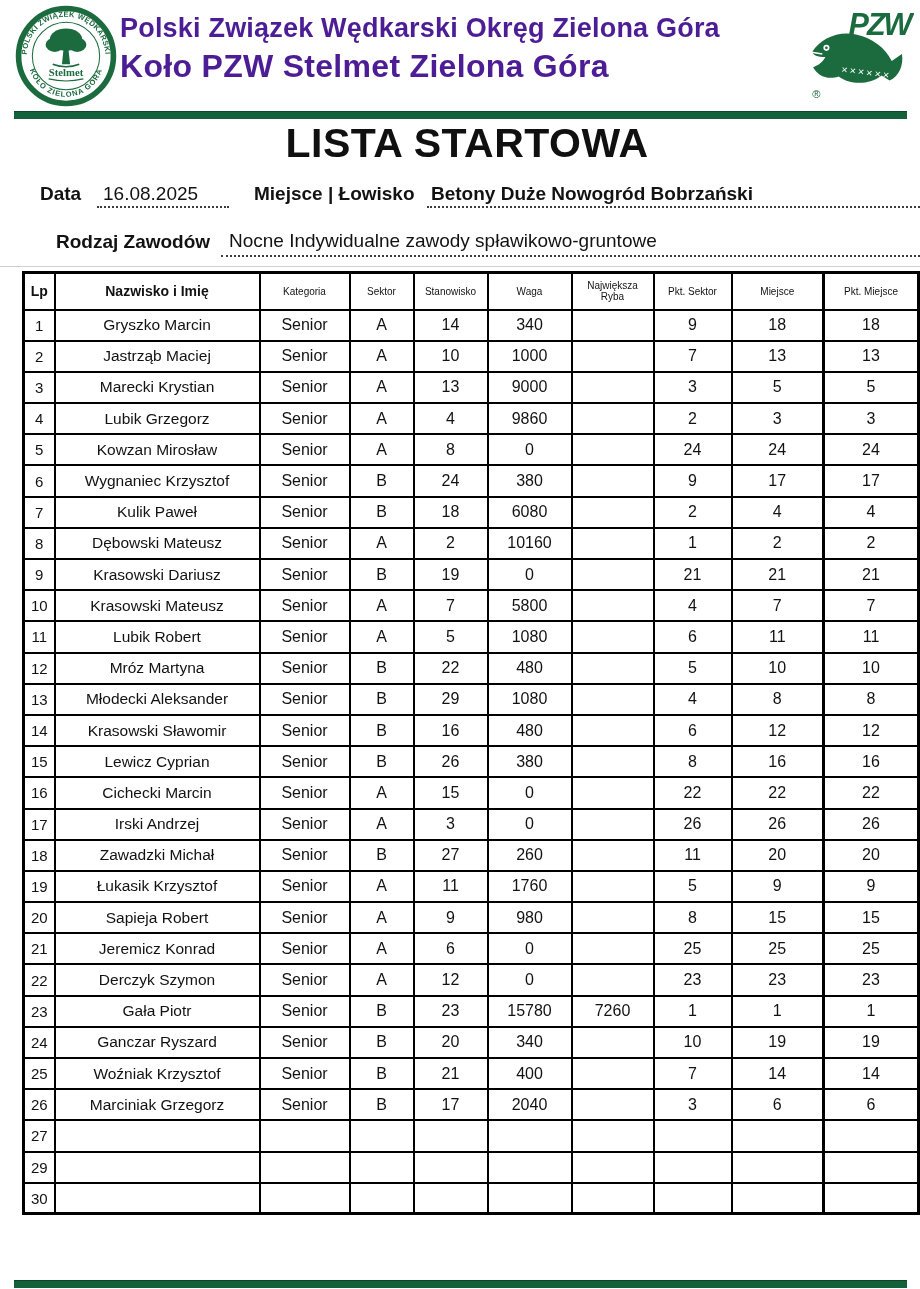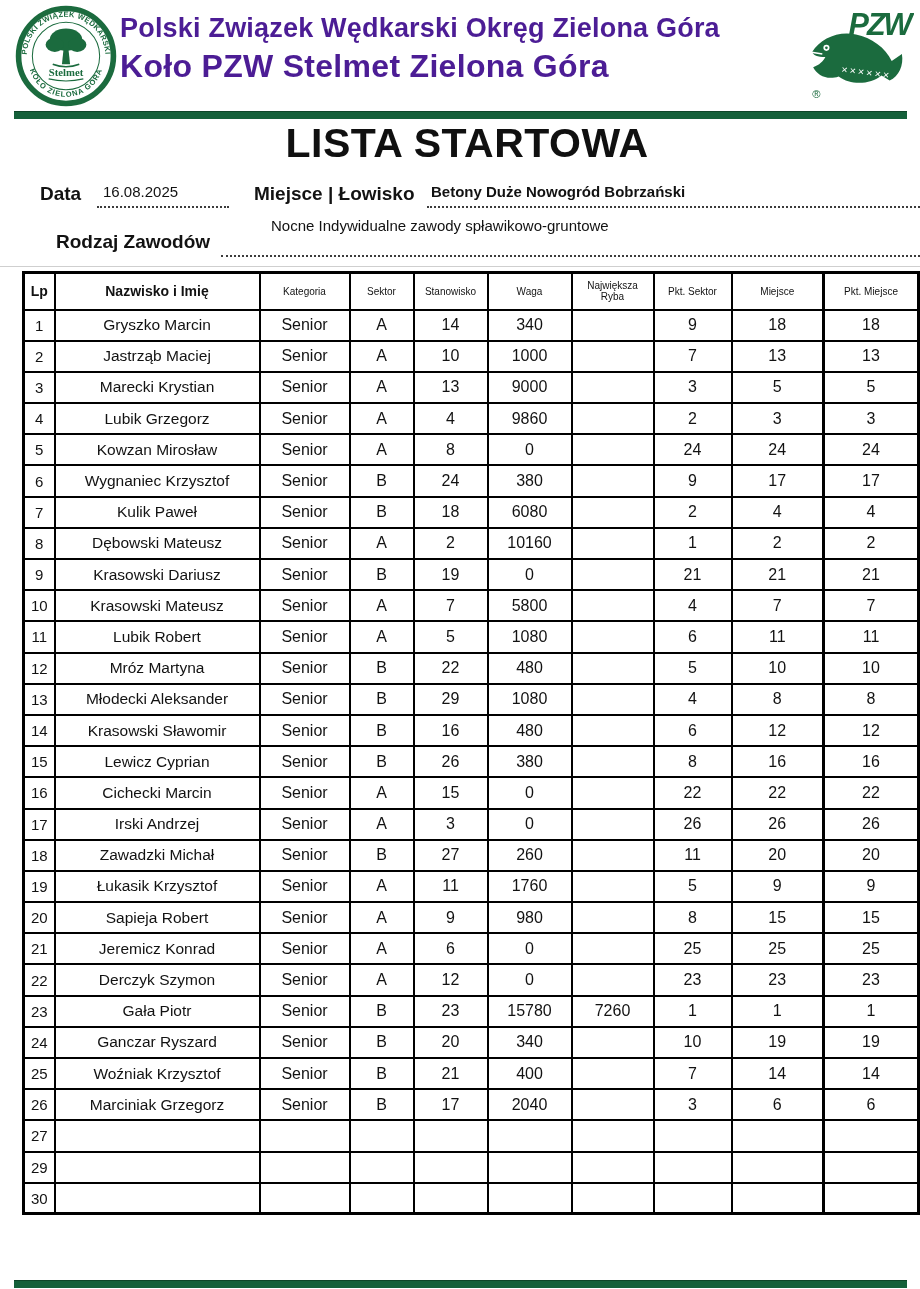--- a/index.html
+++ b/index.html
@@ -14,21 +14,21 @@
   .org-text{position:absolute;left:120px;right:132px;top:12px;text-align:left;color:#4c1d95;}
   .org-line1{font-size:27px;font-weight:bold;letter-spacing:.2px;line-height:1.2;}
   .org-line2{font-size:32px;font-weight:bold;letter-spacing:.3px;line-height:1.2;margin-top:3px;}
   .green-bar{position:absolute;left:14px;width:893px;height:7px;background:#14603A;border-top:1px solid #0D4528;}
   .bar-top{top:111px;}
   .bar-bottom{top:1280px;}
   
   .doc-title{position:absolute;left:0;right:0;top:120px;text-align:center;
     font-size:41px;font-weight:bold;color:#101010;letter-spacing:.5px;padding-left:14px;}
   .flabel{position:absolute;font-size:19px;font-weight:bold;white-space:nowrap;}
-  .fvalue{position:absolute;font-size:15px;white-space:nowrap;}
+  .fvalue{position:absolute;font-size:19px;white-space:nowrap;}
   .dotline{position:absolute;height:0;border-bottom:2px dotted #3c3c3c;}
   .gray-rule{position:absolute;left:0;top:266px;width:920px;height:1px;background:#cfcfcf;}
   
   .table-wrap{position:absolute;left:22px;top:271px;}
   table.start{border-collapse:collapse;table-layout:fixed;width:895px;border:3px solid #000;}
   table.start th,table.start td{border:2px solid #000;text-align:center;vertical-align:middle;
     overflow:hidden;padding:0;font-family:"Liberation Sans",sans-serif;}
   table.start thead tr{height:37px;}
   table.start tbody tr{height:31.2px;}
   th.h-small{font-size:10px;font-weight:normal;white-space:pre-line;line-height:1.15;margin-left:45px;}
@@ -98,21 +98,21 @@
 
   <div class="flabel" style="left:40px;top:183px;">Data</div>
   <div class="fvalue" style="left:103px;top:183px;">16.08.2025</div>
   <div class="dotline" style="left:97px;top:206px;width:132px;"></div>
 
   <div class="flabel" style="left:254px;top:183px;">Miejsce | Łowisko</div>
   <div class="fvalue" style="left:431px;top:183px;font-weight:bold;">Betony Duże Nowogród Bobrzański</div>
   <div class="dotline" style="left:427px;top:206px;width:493px;"></div>
 
   <div class="flabel" style="left:56px;top:231px;">Rodzaj Zawodów</div>
-  <div class="fvalue" style="left:229px;top:217px;margin-left:42px;">Nocne Indywidualne zawody spławikowo-gruntowe</div>
+  <div class="fvalue" style="left:229px;top:230px;">Nocne Indywidualne zawody spławikowo-gruntowe</div>
   <div class="dotline" style="left:221px;top:255px;width:699px;"></div>
 
   <div class="gray-rule"></div>
 
   <div class="table-wrap">
     <table class="start">
       <colgroup>
           <col style="width: 31px;">
           <col style="width: 205px;">
           <col style="width: 90px;">

